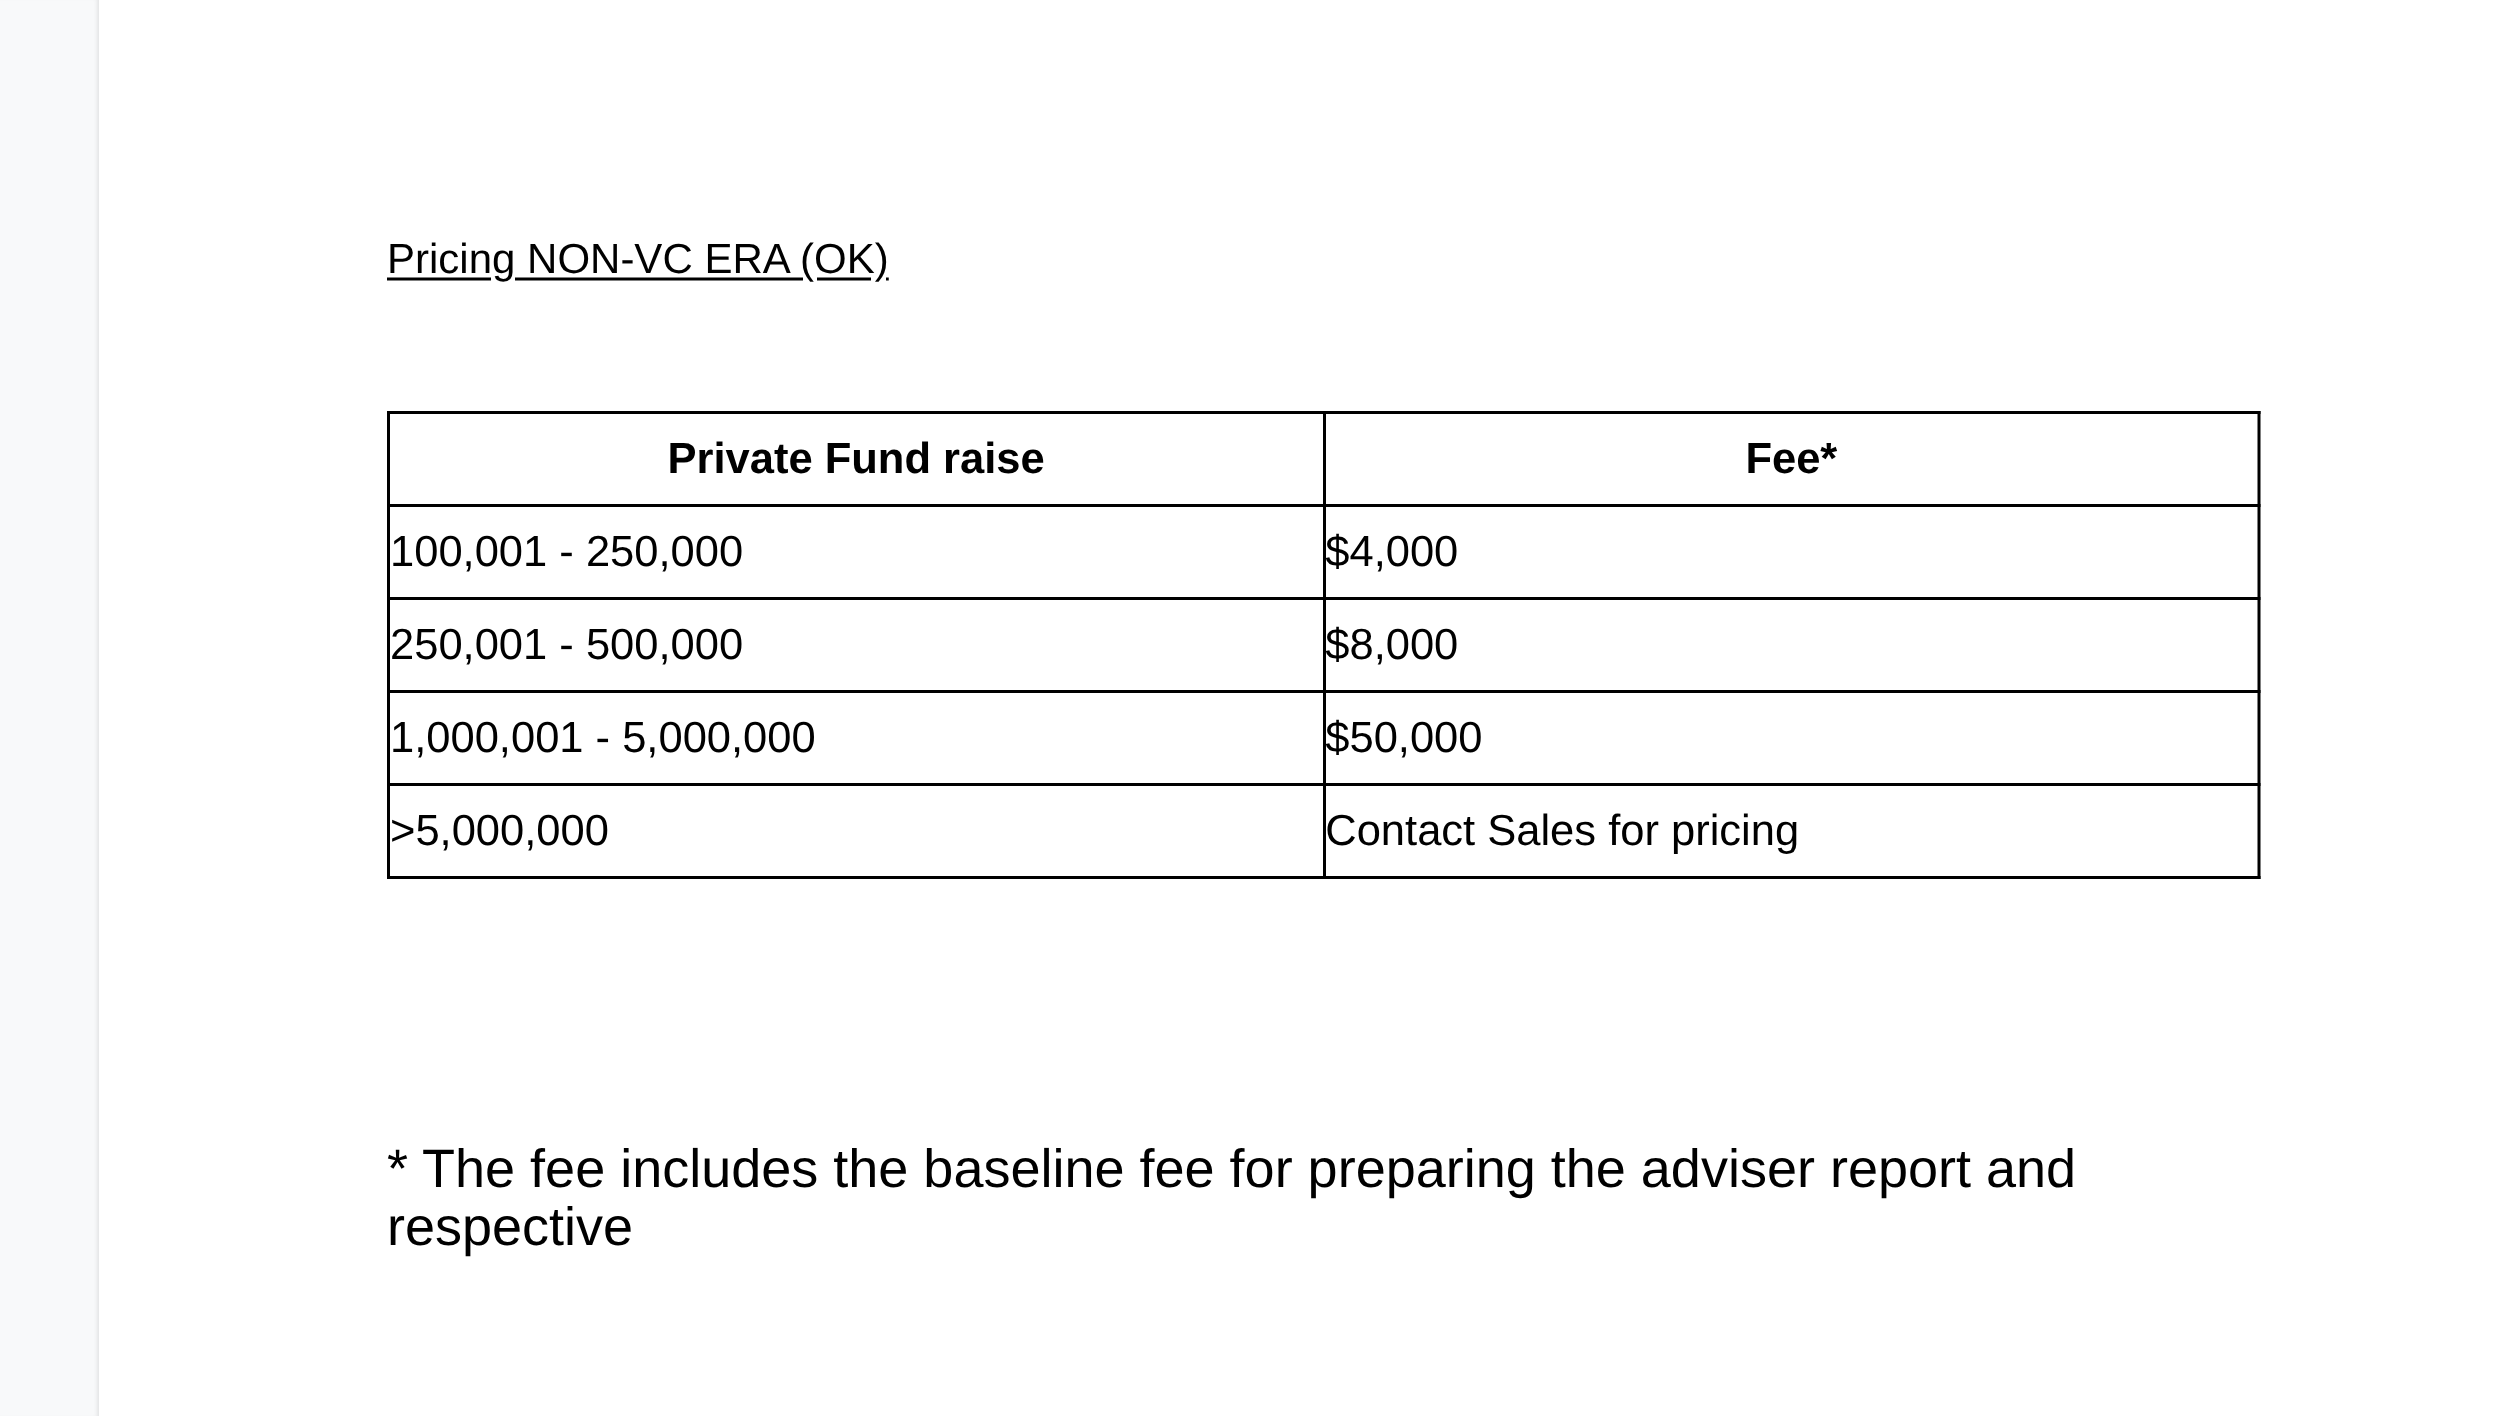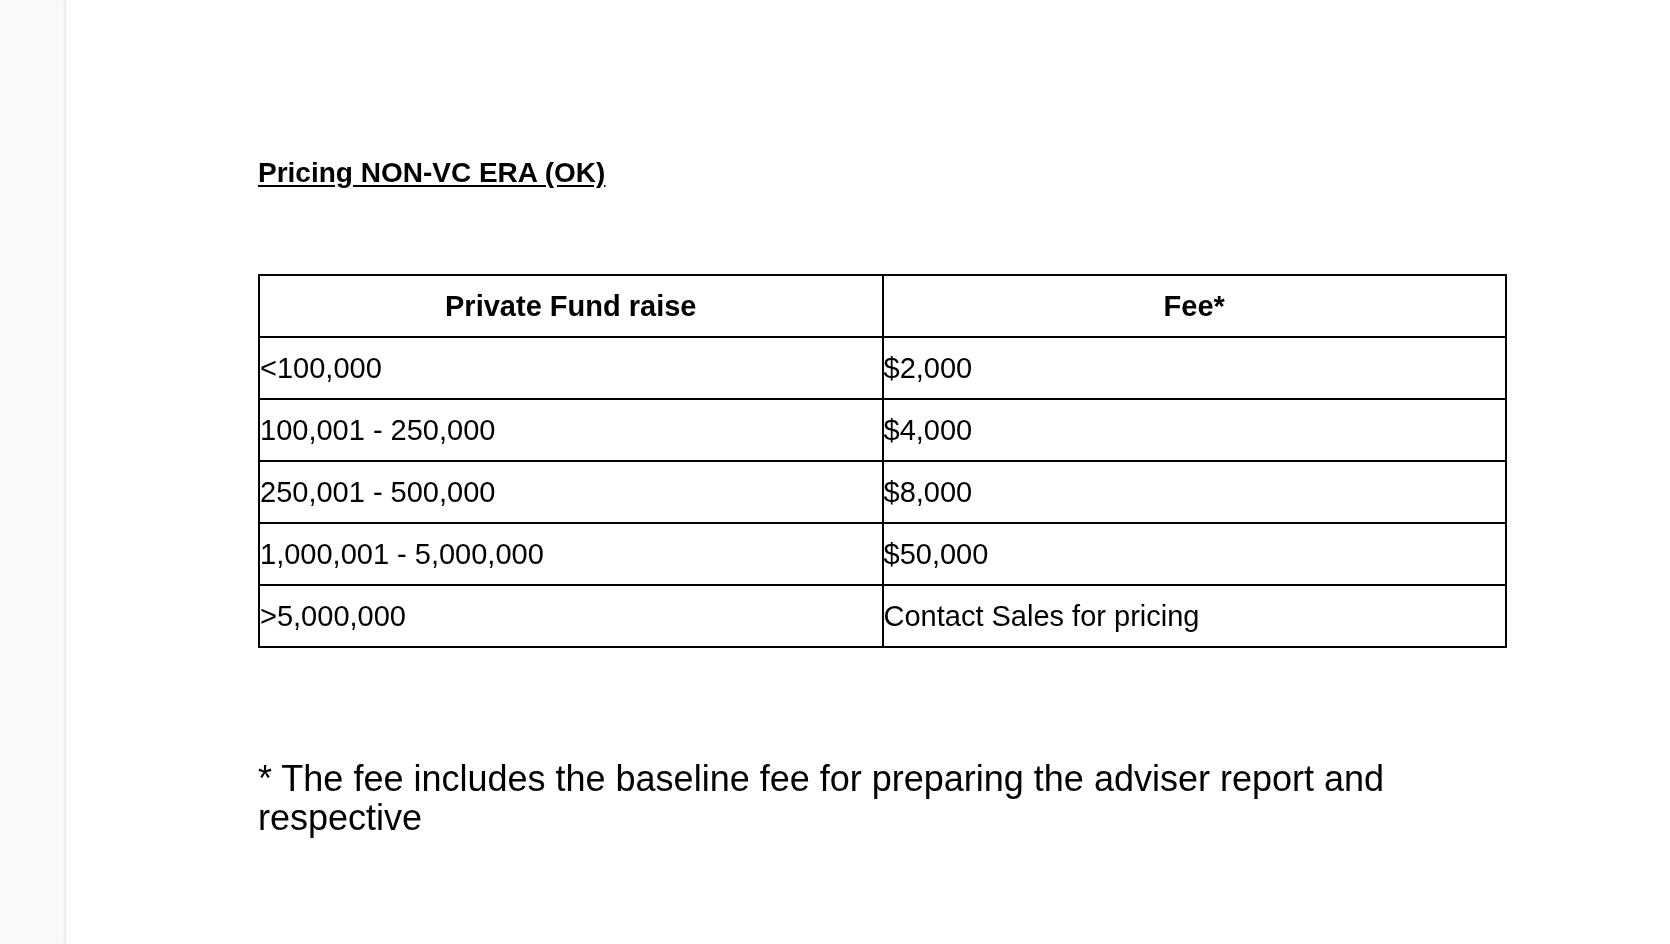--- a/index.html
+++ b/index.html
@@ -9,21 +9,21 @@
     font-family: "Liberation Sans", sans-serif; color: #000;
   }
   .sidebar {
     position: absolute; left: 0; top: 0; width: 66px; height: 944px;
     background: #f8f9fa;
     box-shadow: inset -3px 0 3px -2px rgba(0,0,0,0.10);
   }
   .page { position: absolute; left: 66px; top: 0; right: 0; bottom: 0; background: #fff; }
   .title {
     position: absolute; left: 258px; top: 157px;
-    font-size: 28px; font-weight: bold; text-decoration: underline;
+    font-size: 28px; font-weight: normal; text-decoration: underline;
     text-underline-offset: 3px; margin: 0; white-space: nowrap;
   }
   table.pricing {
     position: absolute; left: 258px; top: 274px;
     width: 1249px; border-collapse: collapse;
     font-size: 29px;
   }
   table.pricing td, table.pricing th {
     border: 2px solid #000; height: 60px; padding: 0;
     vertical-align: middle; width: 50%;
@@ -44,24 +44,20 @@
 
 <table class="pricing">
   <thead>
     <tr>
       <th>Private Fund raise</th>
       <th>Fee*</th>
     </tr>
   </thead>
   <tbody>
     <tr>
-      <td>&lt;100,000</td>
-      <td>$2,000</td>
-    </tr>
-    <tr>
       <td>100,001 - 250,000</td>
       <td>$4,000</td>
     </tr>
     <tr>
       <td>250,001 - 500,000</td>
       <td>$8,000</td>
     </tr>
     <tr>
       <td>1,000,001 - 5,000,000</td>
       <td>$50,000</td>

